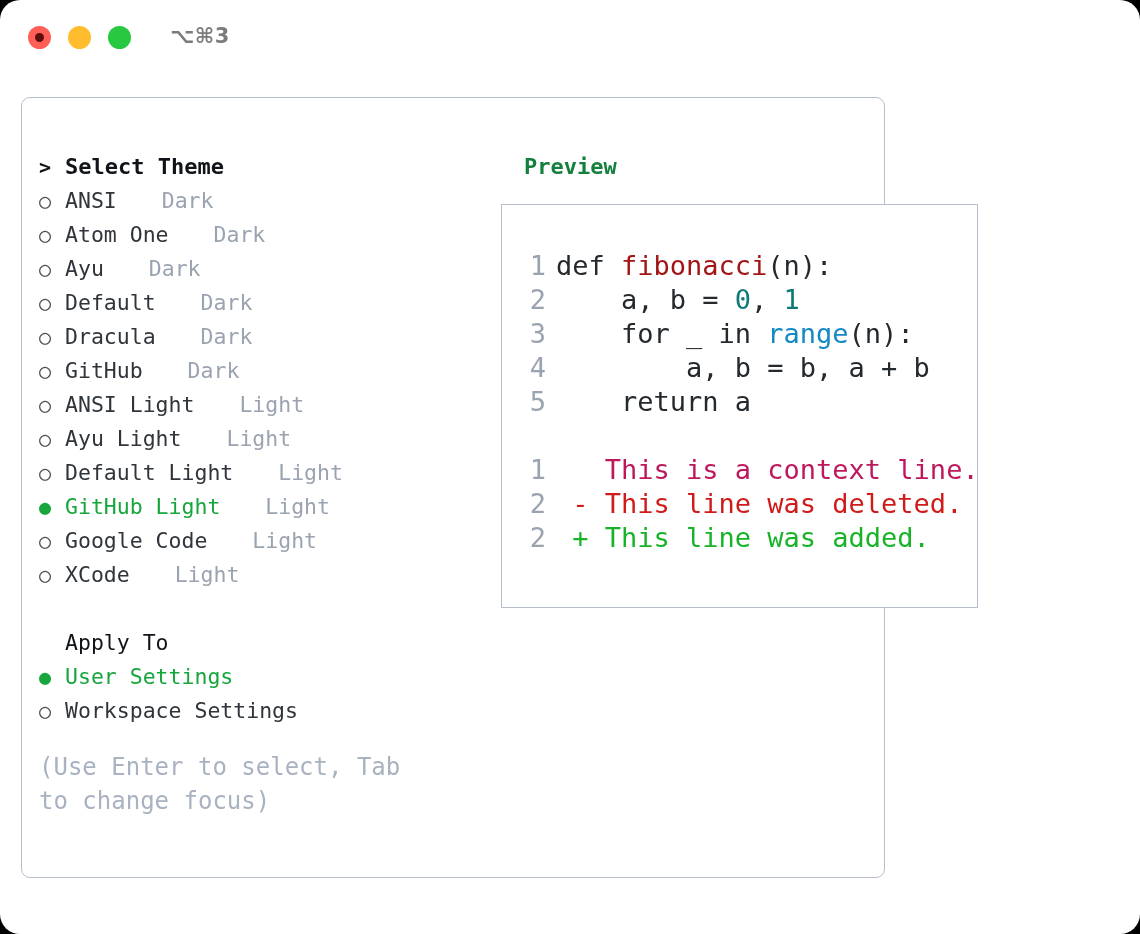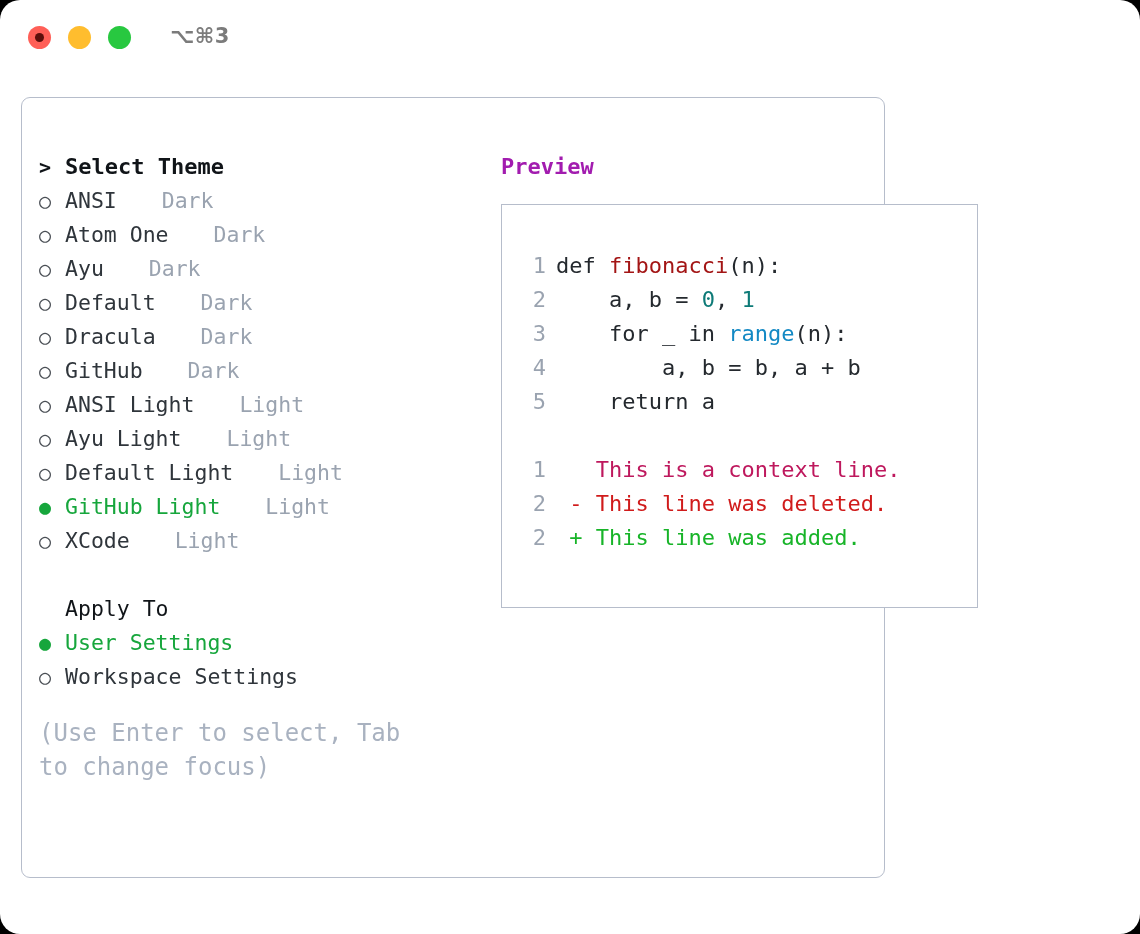--- a/index.html
+++ b/index.html
@@ -129,35 +129,36 @@
   
   #right-col {
     position: absolute;
     left: 479px;
     top: 52px;
     width: 500px;
   }
   #preview-title {
     font-size: 22px;
     font-weight: bold;
-    color: #a21caf;
+    color: #15803d;
     height: 34px;
     line-height: 34px;
+    margin-left: 23px;
   }
   #preview-box {
     margin-top: 20px;
     width: 477px;
     height: 404px;
     border: 1.5px solid #b6bdcb;
     box-sizing: border-box;
     background: #ffffff;
     padding: 44px 0 0 0;
   }
   .code-line {
-    font-size: 22px;
+    font-size: 27px;
     line-height: 34px;
     height: 34px;
     white-space: pre;
     padding-left: 18px;
   }
   .lineno {
     display: inline-block;
     width: 26px;
     color: #9aa3b0;
     text-align: right;
@@ -198,20 +199,21 @@
           <div class="row"><span class="marker bullet-off">○</span><span class="name">ANSI</span><span class="kind"> Dark</span></div>
           <div class="row"><span class="marker bullet-off">○</span><span class="name">Atom One</span><span class="kind"> Dark</span></div>
           <div class="row"><span class="marker bullet-off">○</span><span class="name">Ayu</span><span class="kind"> Dark</span></div>
           <div class="row"><span class="marker bullet-off">○</span><span class="name">Default</span><span class="kind"> Dark</span></div>
           <div class="row"><span class="marker bullet-off">○</span><span class="name">Dracula</span><span class="kind"> Dark</span></div>
           <div class="row"><span class="marker bullet-off">○</span><span class="name">GitHub</span><span class="kind"> Dark</span></div>
           <div class="row"><span class="marker bullet-off">○</span><span class="name">ANSI Light</span><span class="kind"> Light</span></div>
           <div class="row"><span class="marker bullet-off">○</span><span class="name">Ayu Light</span><span class="kind"> Light</span></div>
           <div class="row"><span class="marker bullet-off">○</span><span class="name">Default Light</span><span class="kind"> Light</span></div>
           <div class="row selected"><span class="marker bullet-on">●</span><span class="name">GitHub Light</span><span class="kind"> Light</span></div>
+          <div class="row"><span class="marker bullet-off">○</span><span class="name">Google Code</span><span class="kind"> Light</span></div>
           <div class="row"><span class="marker bullet-off">○</span><span class="name">XCode</span><span class="kind"> Light</span></div>
         </div>
 
       <div class="spacer-row"></div>
 
       <div class="row" id="apply-header">
         <span class="marker empty">○</span><span class="label">Apply To</span>
       </div>
 
       <div id="apply-list">

